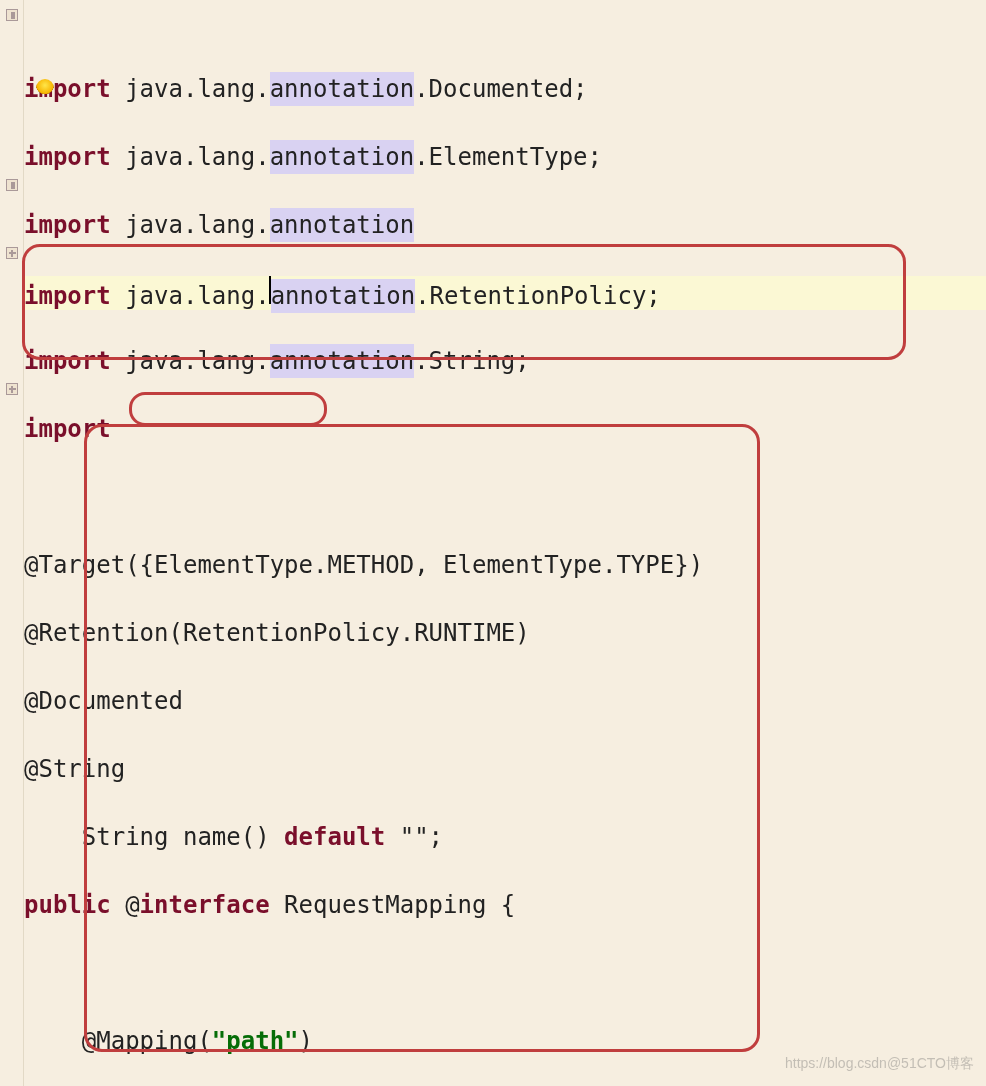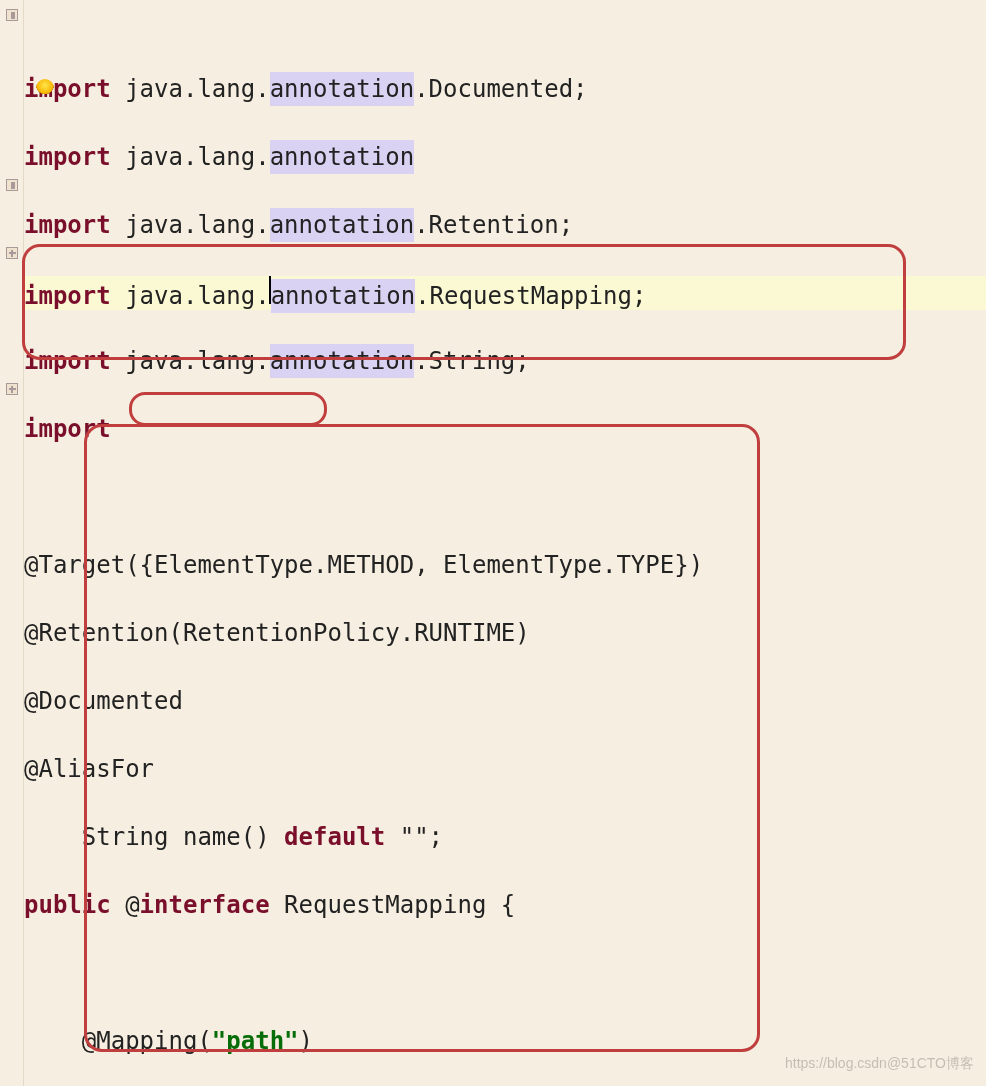--- a/index.html
+++ b/index.html
@@ -70,30 +70,30 @@
 <div class="fold-icon fold-p" style="top:247px"></div>
 <div class="fold-icon fold-p" style="top:383px"></div>
 
 <div class="box" id="box1"></div>
 <div class="box" id="box2"></div>
 <div class="box" id="box3"></div>
 
 <div class="editor">
 
 <div class="line"><span class="kw">import</span><span> java.lang.</span><span class="pkg-hl">annotation</span><span>.Documented;</span></div>
+<div class="line"><span class="kw">import</span><span> java.lang.</span><span class="pkg-hl">annotation</span><span>.ElementType;</span></div>
 <div class="line"><span class="kw">import</span><span> java.lang.</span><span class="pkg-hl">annotation</span></div>
-<div class="line"><span class="kw">import</span><span> java.lang.</span><span class="pkg-hl">annotation</span><span>.Retention;</span></div>
-<div class="line"><span class="cur-line"></span><span class="kw">import</span><span> java.lang.</span><span class="caret"></span><span class="pkg-hl">annotation</span><span>.RequestMapping;</span></div>
+<div class="line"><span class="cur-line"></span><span class="kw">import</span><span> java.lang.</span><span class="caret"></span><span class="pkg-hl">annotation</span><span>.RetentionPolicy;</span></div>
 <div class="line"><span class="kw">import</span><span> java.lang.</span><span class="pkg-hl">annotation</span><span>.String;</span></div>
 <div class="line"><span class="kw">import</span></div>
 <div class="line"></div>
 <div class="line"><span>@Target({ElementType.METHOD, ElementType.TYPE})</span></div>
 <div class="line"><span>@Retention(RetentionPolicy.RUNTIME)</span></div>
 <div class="line"><span>@Documented</span></div>
-<div class="line"><span>@AliasFor</span></div>
+<div class="line"><span>@String</span></div>
 <div class="line"><span>    String name() </span><span class="kw">default</span><span> "";</span></div>
 <div class="line"><span class="kw">public</span><span> @</span><span class="kw">interface</span><span> RequestMapping {</span></div>
 <div class="line"></div>
 <div class="line"><span>    @Mapping(</span><span class="str">"path"</span><span>)</span></div>
 
 
 
 
 
 

